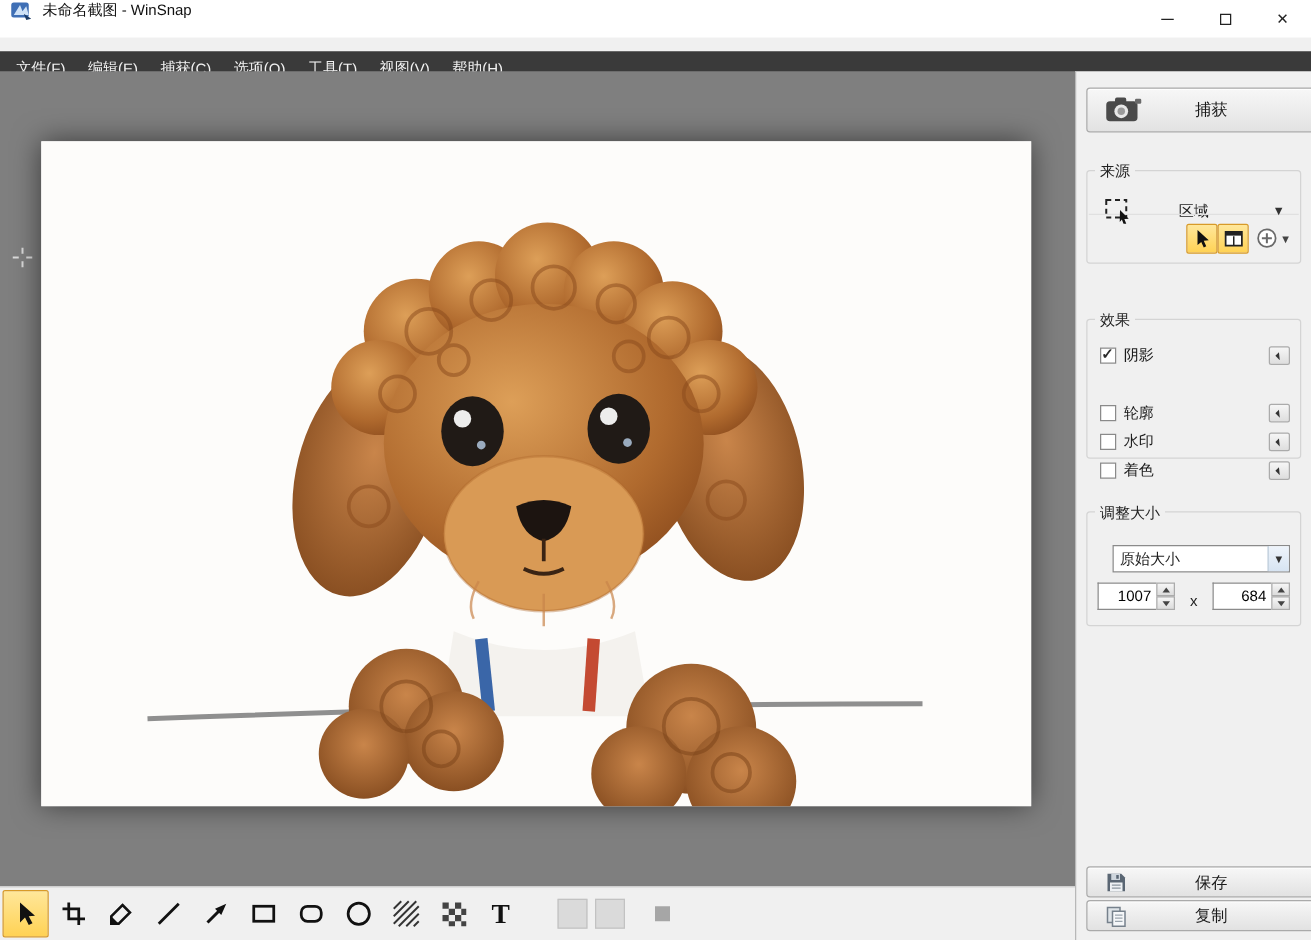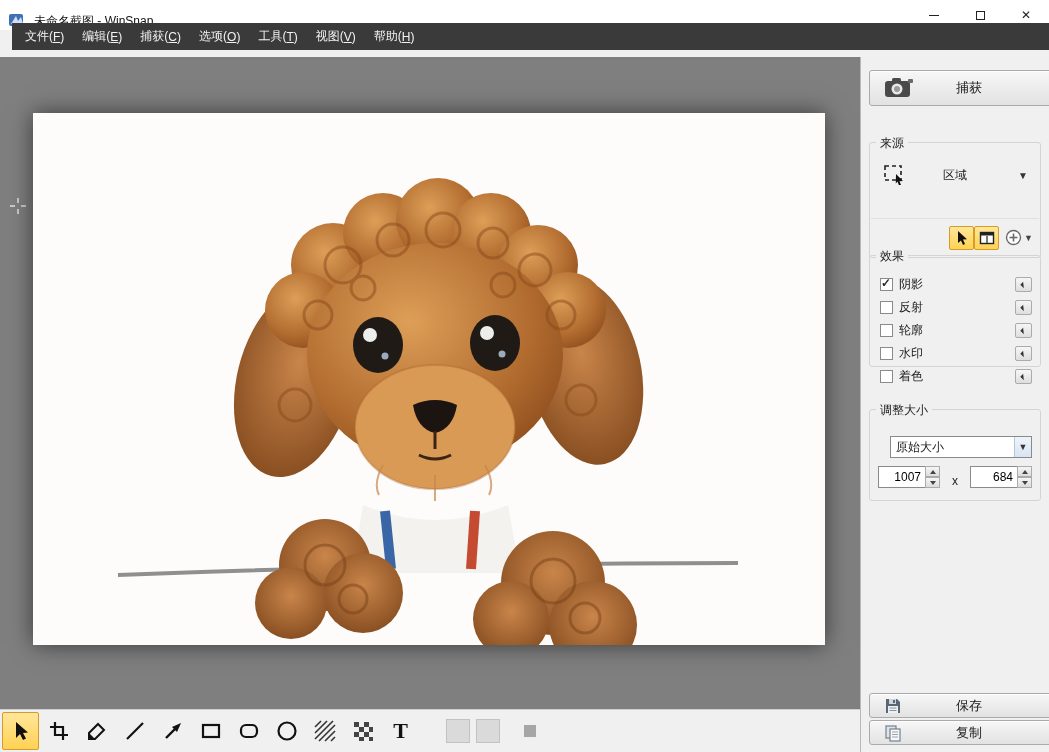--- a/index.html
+++ b/index.html
@@ -1,30 +1,30 @@
 <!DOCTYPE html>
 <html><head>
 <meta charset="utf-8">
 <style>
   * { box-sizing: border-box; margin: 0; padding: 0; }
   html,body { width:1049px; height:752px; overflow:hidden; }
   body { font-family:"Liberation Sans", sans-serif; font-size:12px; color:#1a1a1a; }
   .window { position:relative; width:1049px; height:752px; background:#f0f0f0; }
 
   
-  .titlebar { position:absolute; top:0; left:0; right:0; height:30px; background:#ffffff; display:flex; align-items:flex-end; }
+  .titlebar { position:absolute; top:0; left:0; right:0; height:30px; background:#ffffff; display:flex; align-items:flex-start; }
   .app-icon { width:18px; height:18px; margin:0 8px 0 8px; display:inline-flex; }
   .title-text { font-size:12px; color:#111; }
   .win-controls { position:absolute; right:0; top:0; height:30px; display:flex; }
   .win-btn { width:46px; height:30px; display:flex; align-items:center; justify-content:center; color:#222; font-size:12px; }
   .glyph-min { width:10px; height:1px; background:#222; display:block; }
   .glyph-max { width:9px; height:9px; border:1px solid #222; display:block; }
 
   
-  .menubar { position:absolute; top:23px; left:0; right:0; height:27px; background:#3a3a3a; display:flex; align-items:stretch; padding-left:4px;margin-left:12px; }
+  .menubar { position:absolute; top:41px; left:0; right:0; height:27px; background:#3a3a3a; display:flex; align-items:stretch; padding-left:4px; }
   .menu-item { color:#f2f2f2; display:flex; align-items:center; padding:0 9px; cursor:default; }
   .mn { text-decoration:underline; }
 
   
   .content { position:absolute; top:57px; left:0; right:0; bottom:0; }
   .canvas-area { position:absolute; top:0; left:0; width:860px; bottom:0; background:#7f7f7f; overflow:hidden; }
   .side-panel { position:absolute; top:0; left:860px; right:0; bottom:0; background:#f0f0f0; border-left:1px solid #b8b8b8; }
 
   
   .capture-image { position:absolute; left:33px; top:56px; width:792px; height:532px; background:#fff;
@@ -49,21 +49,21 @@
   .btn { position:absolute; left:8px; width:200px; border:1px solid #aaaaaa; border-radius:3px;
          background:linear-gradient(#f7f7f7,#e2e2e2); display:flex; align-items:center; justify-content:center;
          font-size:13px; color:#1a1a1a; cursor:default; box-shadow:0 1px 0 rgba(255,255,255,.8) inset; }
   .btn .btn-icon { position:absolute; left:14px; top:50%; transform:translateY(-50%); display:flex; }
   .capture-btn { top:13px; height:36px; }
   .save-btn { top:636px; height:25px; }
   .copy-btn { top:663px; height:25px; }
 
   .groupbox { position:absolute; left:8px; width:172px; border:1px solid #d4d4d4; border-radius:3px; }
   .legend { position:absolute; top:-8px; left:6px; background:#f0f0f0; padding:0 4px; color:#222; }
-  .group-source { top:85px; height:116px; }
+  .group-source { top:79px; height:75px; }
   .group-effects { top:198px; height:112px; }
   .group-resize { top:352px; height:92px; }
 
   .source-mode { position:absolute; top:12px; left:6px; right:6px; height:40px; display:flex; align-items:center; }
   .source-mode .mode-label { position:absolute; left:0; right:0; text-align:center; }
   .region-icon { margin-left:6px; z-index:1; }
   .select-arrow { margin-left:auto; margin-right:6px; color:#333; font-size:10px; z-index:1; }
   .source-actions { position:absolute; left:1px; right:1px; bottom:1px; height:38px; border-top:1px solid #e0e0e0;
                     display:flex; align-items:center; justify-content:flex-end; padding-right:6px; }
   .tool-sm { width:25px; height:24px; display:flex; align-items:center; justify-content:center; border:1px solid transparent; border-radius:2px; }
@@ -382,27 +382,20 @@
       <div class="groupbox group-effects">
         <span class="legend">效果</span>
 
         <div class="effect-row" style="top:17px">
           <span class="checkbox checked"></span>
           <span class="effect-label">阴影</span>
           <span class="mini-btn">
               <span class="mini-arrow"></span>
             </span>
         </div>
-        <div class="effect-row" style="top:40px">
-          <span class="checkbox"></span>
-          <span class="effect-label">反射</span>
-          <span class="mini-btn">
-              <span class="mini-arrow"></span>
-            </span>
-        </div>
         <div class="effect-row" style="top:63px">
           <span class="checkbox"></span>
           <span class="effect-label">轮廓</span>
           <span class="mini-btn">
               <span class="mini-arrow"></span>
             </span>
         </div>
         <div class="effect-row" style="top:86px">
           <span class="checkbox"></span>
           <span class="effect-label">水印</span>

